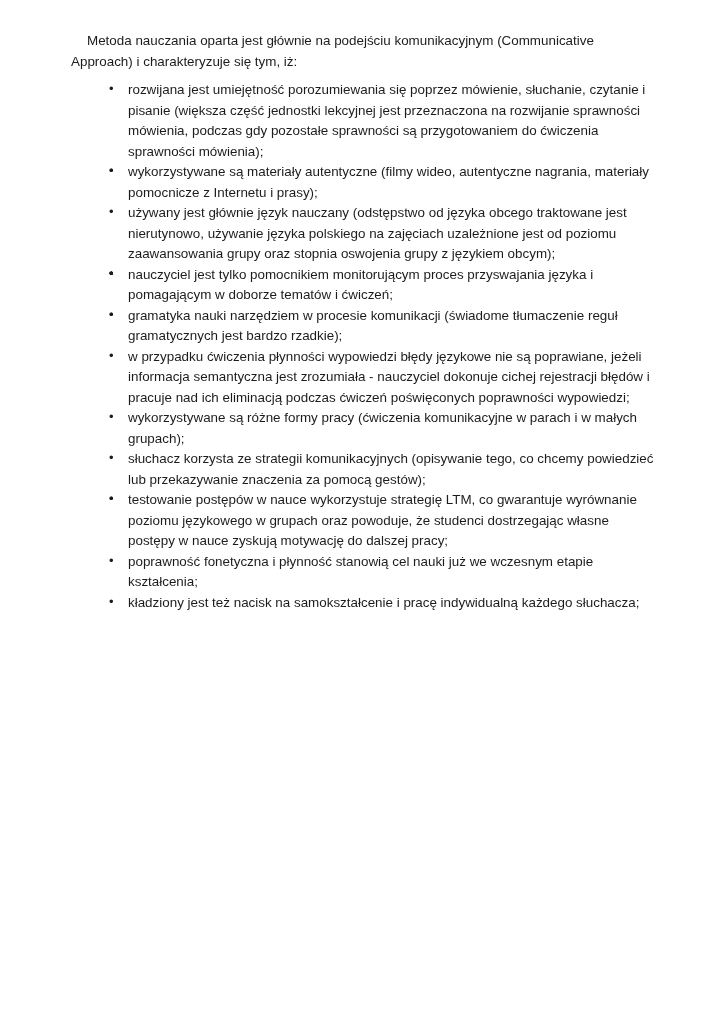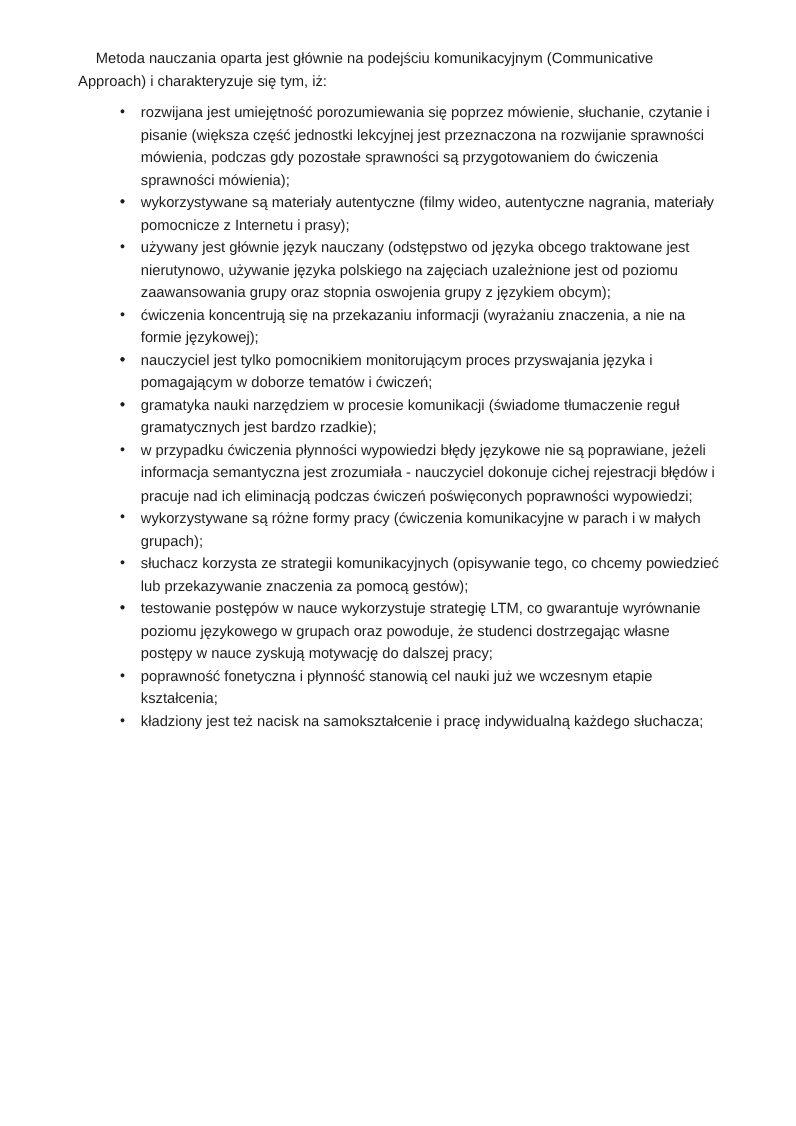--- a/index.html
+++ b/index.html
@@ -14,21 +14,21 @@
     background: #ffffff;
     box-sizing: border-box;
     padding: 31px 66px 0 71px;
     font-family: "Liberation Sans", "DejaVu Sans", sans-serif;
     font-size: 13.4px;
     line-height: 20.5px;
     color: #1c1c1c;
     overflow: hidden;
   }
   .intro {
-    margin: 12px 0 8px 0;
+    margin: 0 0 8px 0;
     text-indent: 16px;
     max-width: 586px;
   }
   ul.bullets {
     list-style: none;
     margin: 0;
     padding: 0 0 0 57px;
   }
   li.bullet-item {
     position: relative;
@@ -62,21 +62,20 @@
     <span class="btext">wykorzystywane są materiały autentyczne (filmy wideo, autentyczne nagrania, materiały pomocnicze z Internetu i prasy);</span>
   </li>
 
   <li class="bullet-item">
     <span class="marker">•</span>
     <span class="btext">używany jest głównie język nauczany (odstępstwo od języka obcego traktowane jest nierutynowo, używanie języka polskiego na zajęciach uzależnione jest od poziomu zaawansowania grupy oraz stopnia oswojenia grupy z językiem obcym);</span>
   </li>
 
   <li class="bullet-item">
     <span class="marker">•</span>
-    <span class="btext">ćwiczenia koncentrują się na przekazaniu informacji (wyrażaniu znaczenia, a nie na formie językowej);</span>
   </li>
 
   <li class="bullet-item">
     <span class="marker">•</span>
   </li>
 
   <li class="bullet-item">
     <span class="marker">•</span>
   </li>
 

